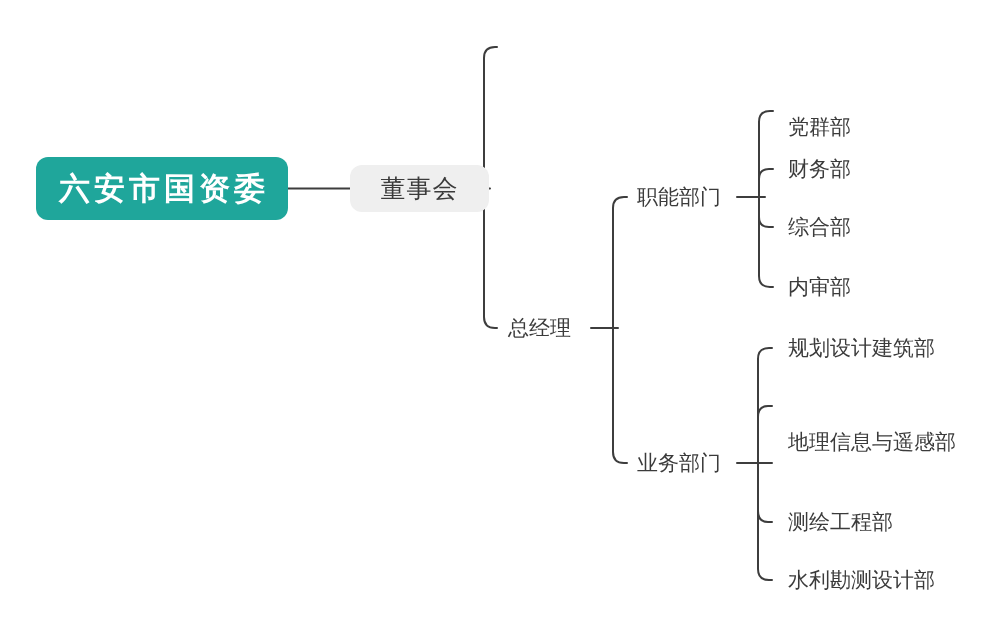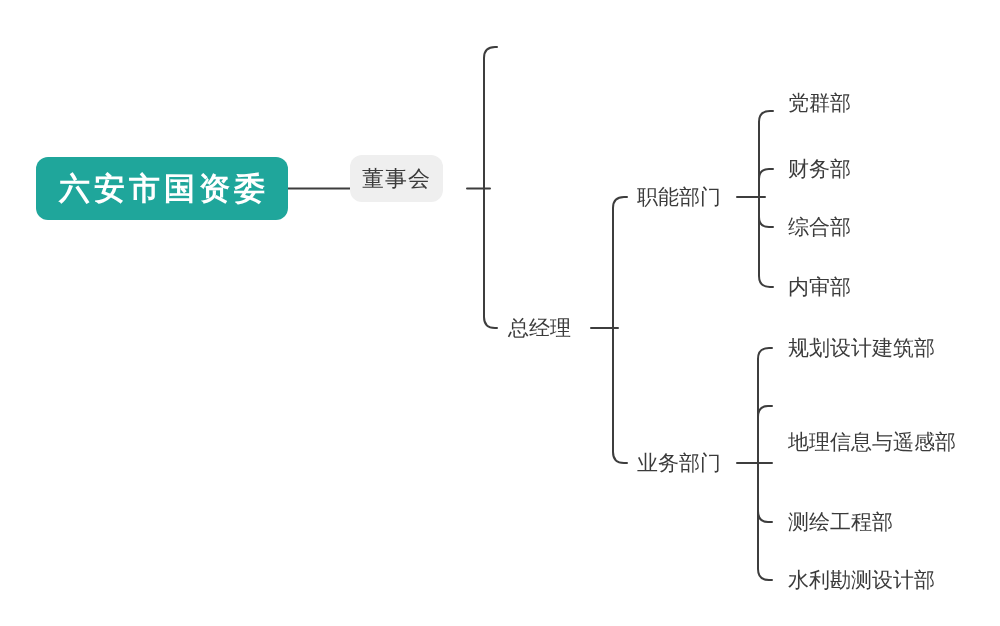--- a/index.html
+++ b/index.html
@@ -31,43 +31,43 @@
   }
   .root-node{
     left:36px;top:157px;width:252px;height:63px;
     background:var(--root-bg,#1fa69b);
     color:var(--root-text,#fff);
     border-radius:12px;
     font-size:31px;font-weight:bold;letter-spacing:4px;
     padding-left:4px; 
   }
   .board-node{
-    left:350px;top:155px;width:93px;height:47px;
+    left:350px;top:165px;width:139px;height:47px;
     background:var(--board-bg,#efefef);
     color:var(--text,#3b3b3b);
     border-radius:12px;
-    font-size:22px;letter-spacing:1px;
+    font-size:25px;letter-spacing:1px;
   }
   .label{
     position:absolute;
     transform:translateY(-50%);
     white-space:nowrap;
     line-height:1.25;
     font-size:21px;
     color:var(--text,#3b3b3b);
     cursor:default;
   }
   
   .lbl-audit{left:508px;top:47px;}
   .lbl-gm{left:508px;top:328px;}
   .lbl-functional{left:637px;top:197px;}
   .lbl-business{left:637px;top:463px;}
   
   .leaf{left:788px;}
-  .leaf-f0{top:103px;text-align:right;}
+  .leaf-f0{top:127px;text-align:right;}
   .leaf-f1{top:169px;}
   .leaf-f2{top:227px;}
   .leaf-f3{top:287px;text-align:center;}
   .leaf-b0{top:348px;}
   .leaf-b1{top:406px;}
   .leaf-b2{top:442px;}
   .leaf-b3{top:522px;}
   .leaf-b4{top:580px;}
 </style>
 </head>

